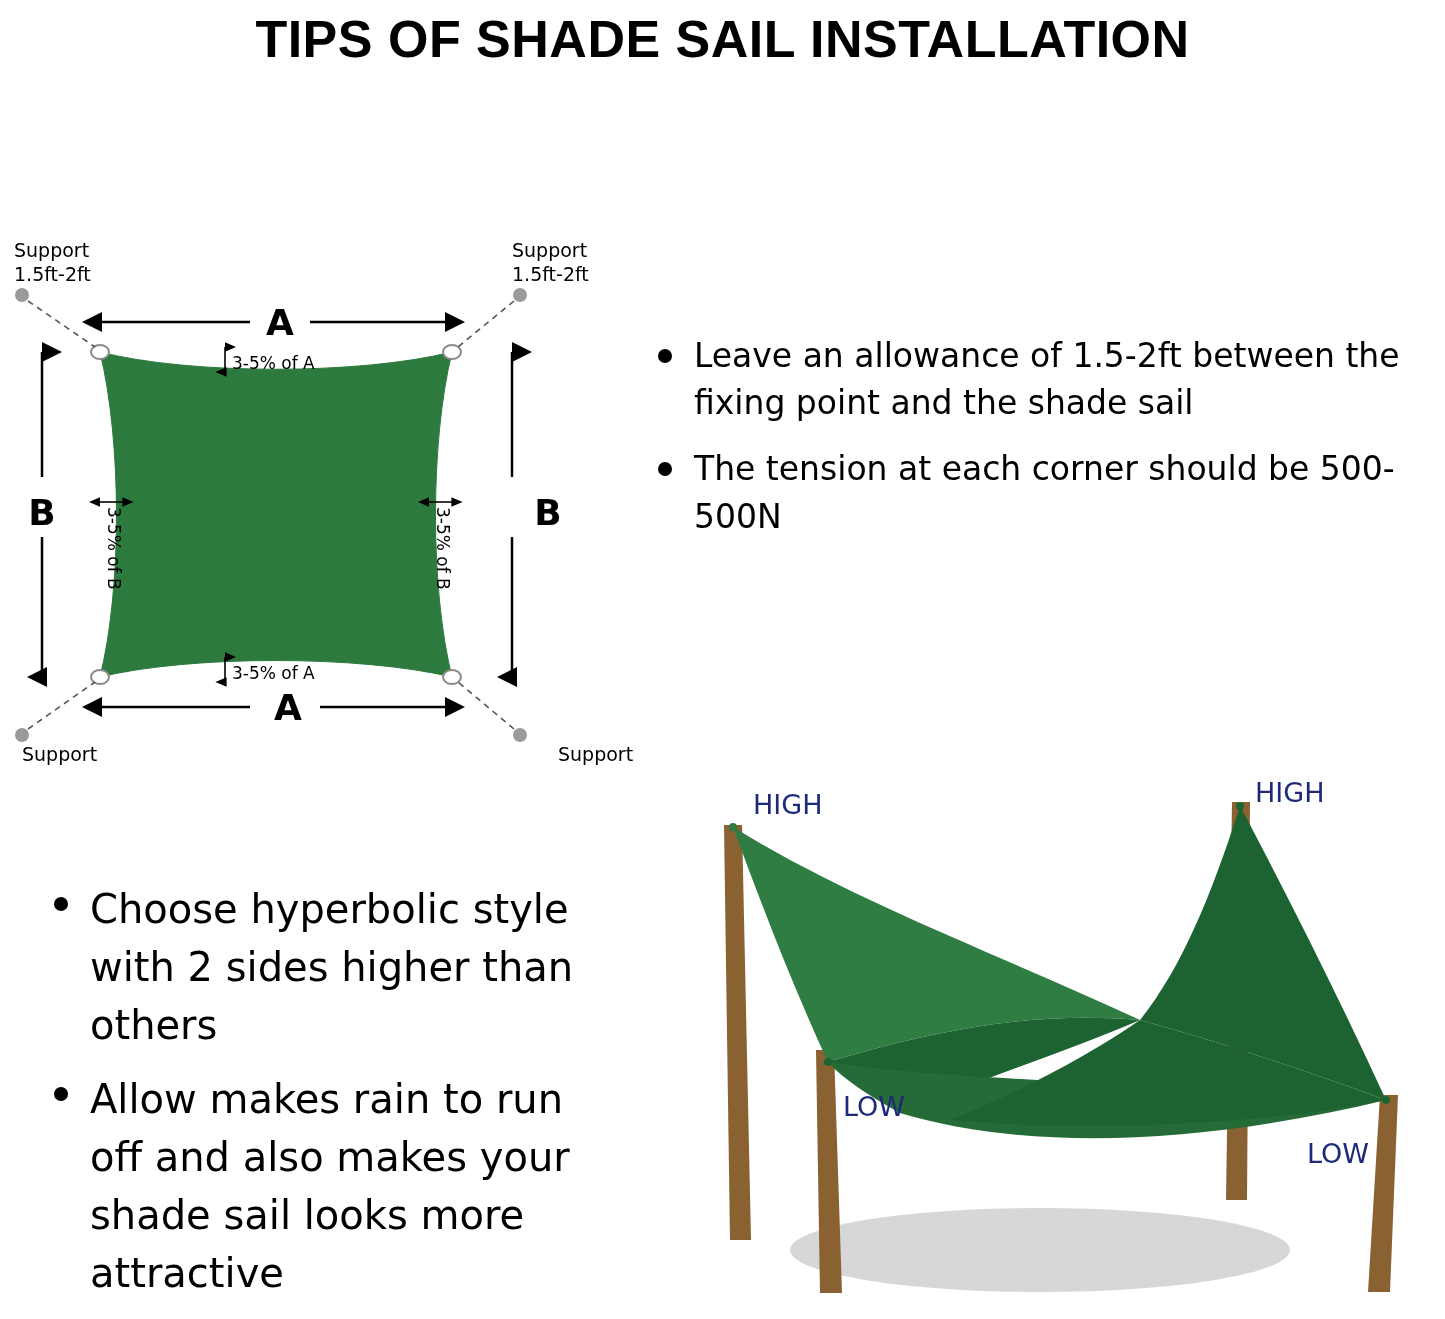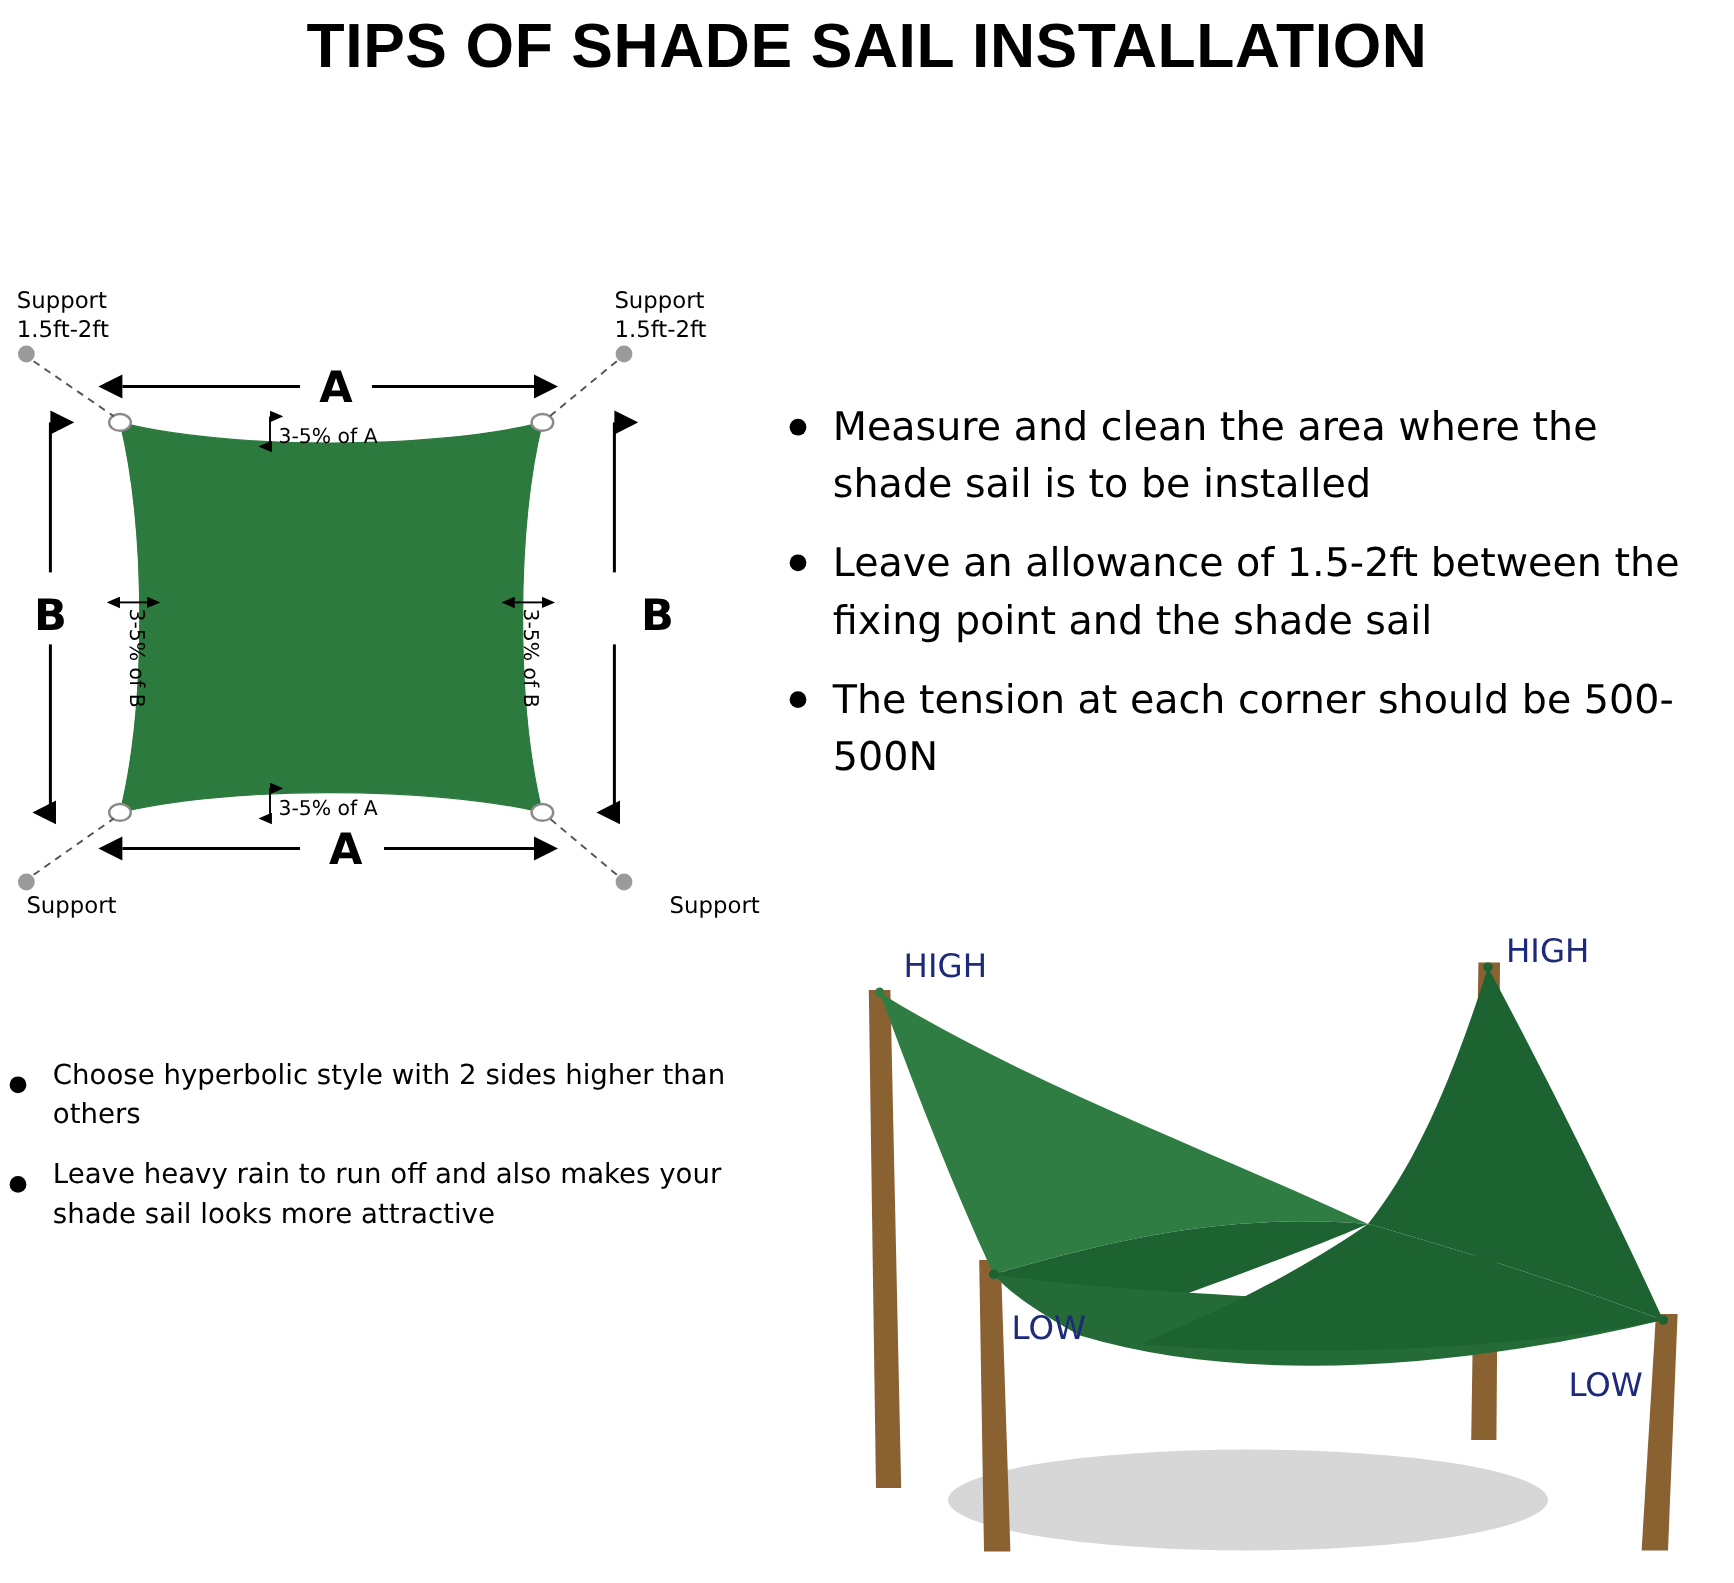--- a/index.html
+++ b/index.html
@@ -72,22 +72,23 @@
     left: 650px;
     top: 265px;
     width: 790px;
   }
   .bullets-left {
     left: 0px;
     top: 880px;
     width: 615px;
   }
   .bullets-left li {
-    font-size: 23px;
+    font-size: 40px;
     margin-bottom: 16px;
+    margin-left: 46px;
   }
 
   
   .bottom-section {
     position: absolute;
     left: 0;
     top: 760px;
     width: 1445px;
     height: 559px;
   }
@@ -219,31 +220,30 @@
       <text class="lbl-support" x="22" y="554">Support</text>
       <text class="lbl-support" x="22" y="578">1.5ft-2ft</text>
     </g>
     <g>
       <text class="lbl-support" x="558" y="554">Support</text>
       <text class="lbl-support" x="558" y="578">1.5ft-2ft</text>
     </g>
   </svg>
 
   <ul class="bullets bullets-right">
-    <li>Measure and clean the area where the shade sail is to be installed</li>
     <li>Leave an allowance of 1.5-2ft between the fixing point and the shade sail</li>
     <li>The tension at each corner should be 500-500N</li>
   </ul>
 </div>
 
 <div class="bottom-section">
 
   <ul class="bullets bullets-left" style="position:absolute; left:0px; top:120px; width:620px;">
     <li>Choose hyperbolic style with 2 sides higher than others</li>
-    <li>Leave heavy rain to run off and also makes your shade sail looks more attractive</li>
+    <li>Allow makes rain to run off and also makes your shade sail looks more attractive</li>
   </ul>
 
   <svg class="hyperbolic-svg" width="820" height="545" viewBox="0 0 820 545">
 
     <ellipse cx="420" cy="470" rx="250" ry="42" fill="#d7d7d7"></ellipse>
 
     <g>
 
       <path d="M 104 45 L 122 45 L 131 460 L 110 460 Z" fill="#8a6232"></path>
 

